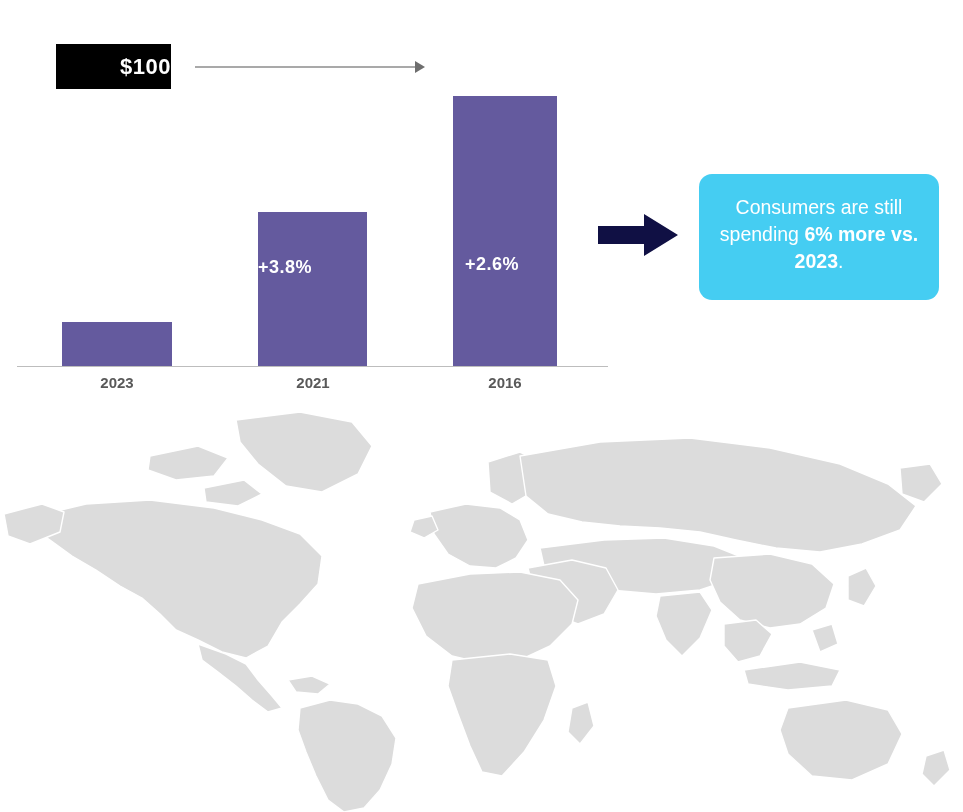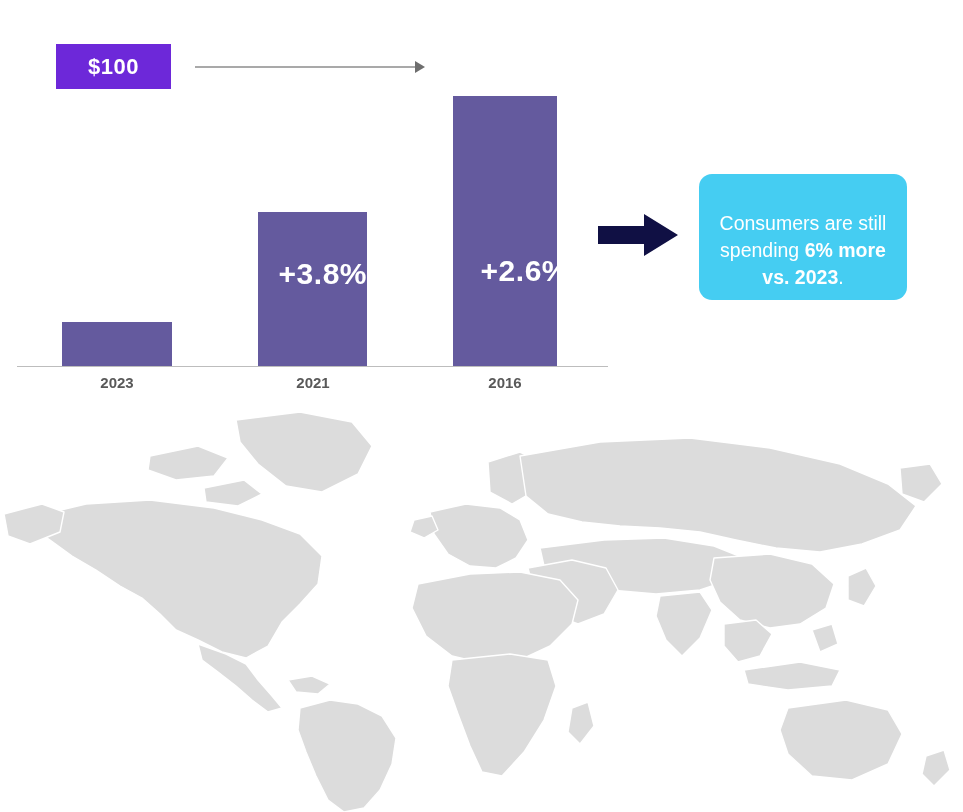--- a/index.html
+++ b/index.html
@@ -24,24 +24,24 @@
     left: 0; top: 0;
     width: 620px; height: 400px;
   }
   .bar {
     position: absolute;
     background: #645A9E;
   }
   .bar-value {
     position: absolute;
     width: 100%;
-    text-align: right;
+    text-align: left;
     color: #ffffff;
     font-weight: bold;
-    font-size: 30px;
+    font-size: 18px;
     letter-spacing: .5px;
   }
   .axis-line {
     position: absolute;
     left: 17px;
     top: 366px;
     width: 591px;
     height: 1px;
     background: #bdbdbd;
   }
@@ -51,52 +51,52 @@
     width: 120px;
     text-align: center;
     font-size: 15px;
     color: #595959;
     font-weight: bold;
   }
 
   
   .chip {
     position: absolute;
-    background: #6d28d9;
+    background: #000000;
     color: #ffffff;
     font-weight: bold;
     font-size: 22px;
     display: flex;
     align-items: center;
-    justify-content: center;
+    justify-content: flex-end;
     letter-spacing: .5px;
   }
   #chip-2023 { left: 56px;  top: 44px; width: 115px; height: 45px; }
   #chip-2025 { left: 448px; top: 44px; width: 101px; height: 45px; }
 
   #growth-arrow {
     position: absolute;
     left: 193px; top: 52px;
     width: 232px; height: 30px;
   }
 
   
   #callout-arrow {
     position: absolute;
     left: 598px; top: 210px;
     width: 80px; height: 50px;
   }
   #callout-box {
     position: absolute;
     left: 699px; top: 174px;
-    width: 208px; height: 126px;
+    width: 240px; height: 126px;
     background: #45CDF2;
     border-radius: 13px;
     display: flex;
-    align-items: flex-end;
+    align-items: center;
     justify-content: center;
     box-sizing: border-box;
     padding: 4px 14px 9px 14px;
   }
   #callout-text {
     color: #ffffff;
     font-size: 19.5px;
     line-height: 1.38;
     text-align: center;
   }

